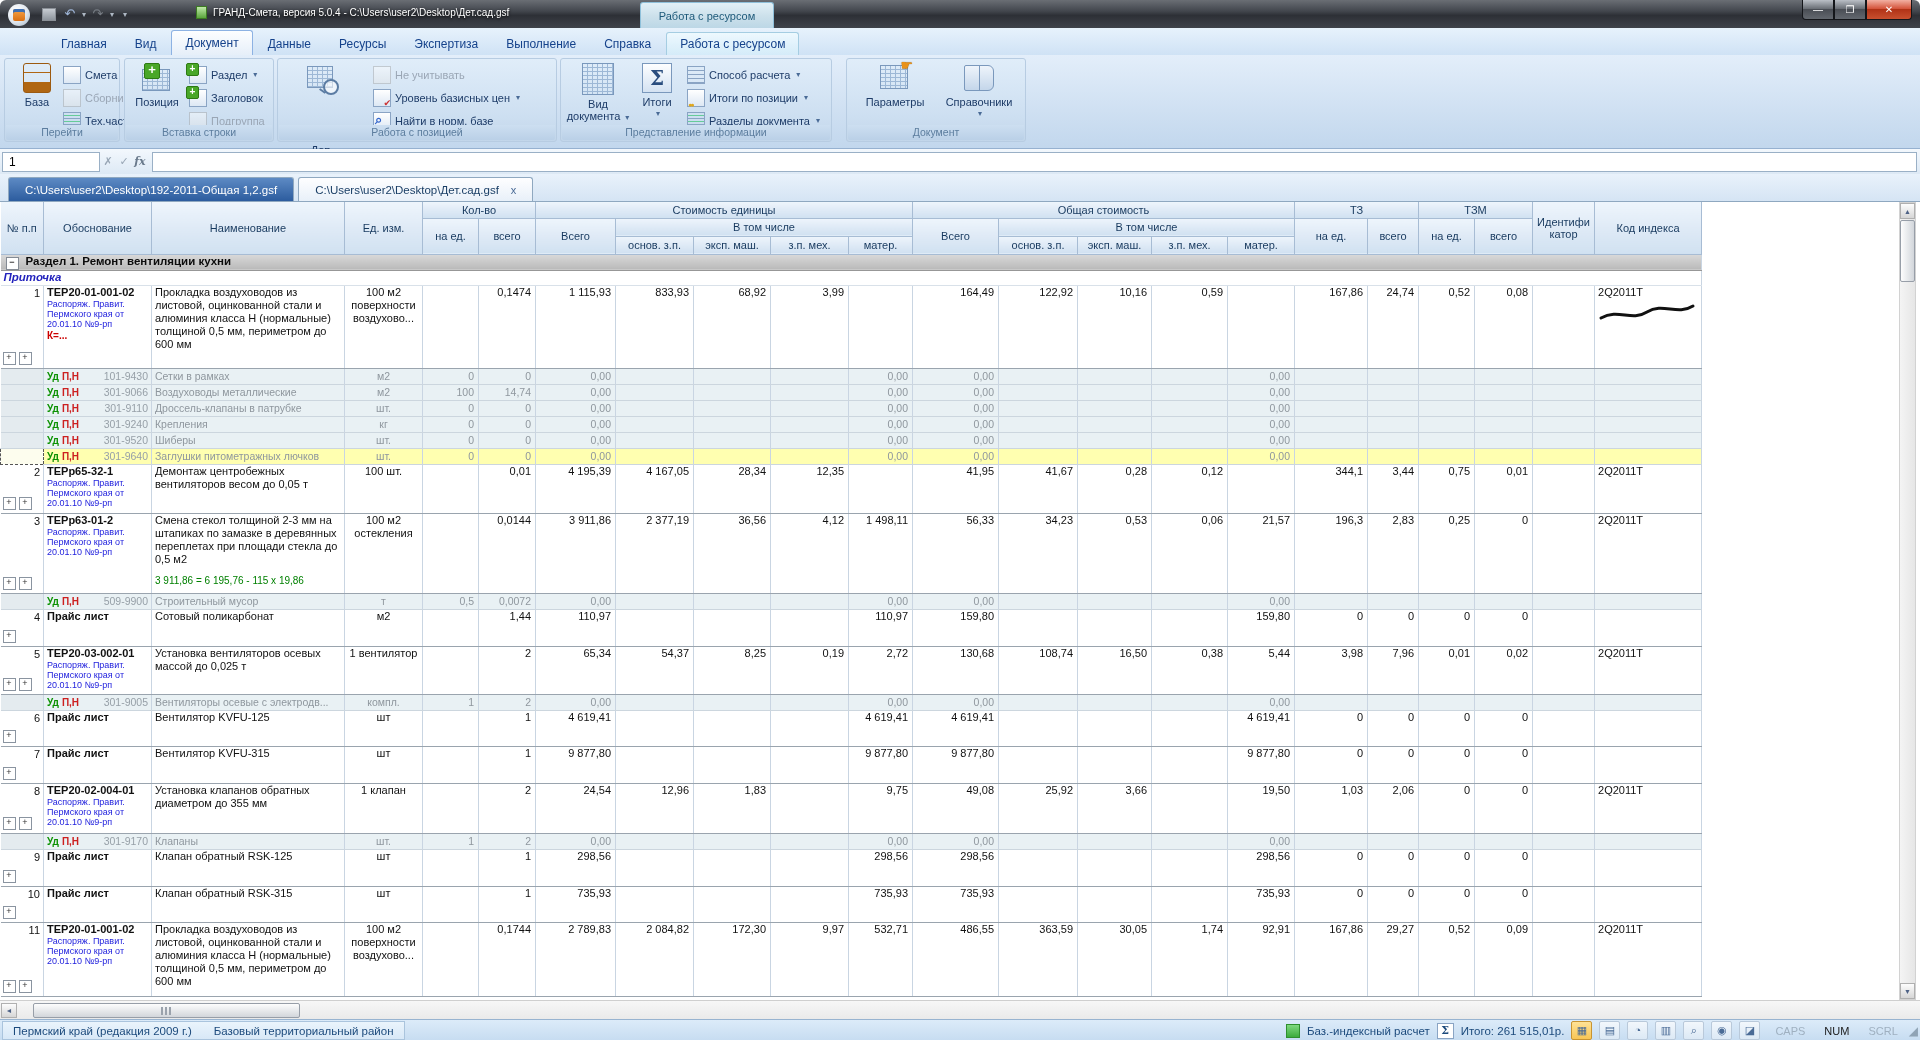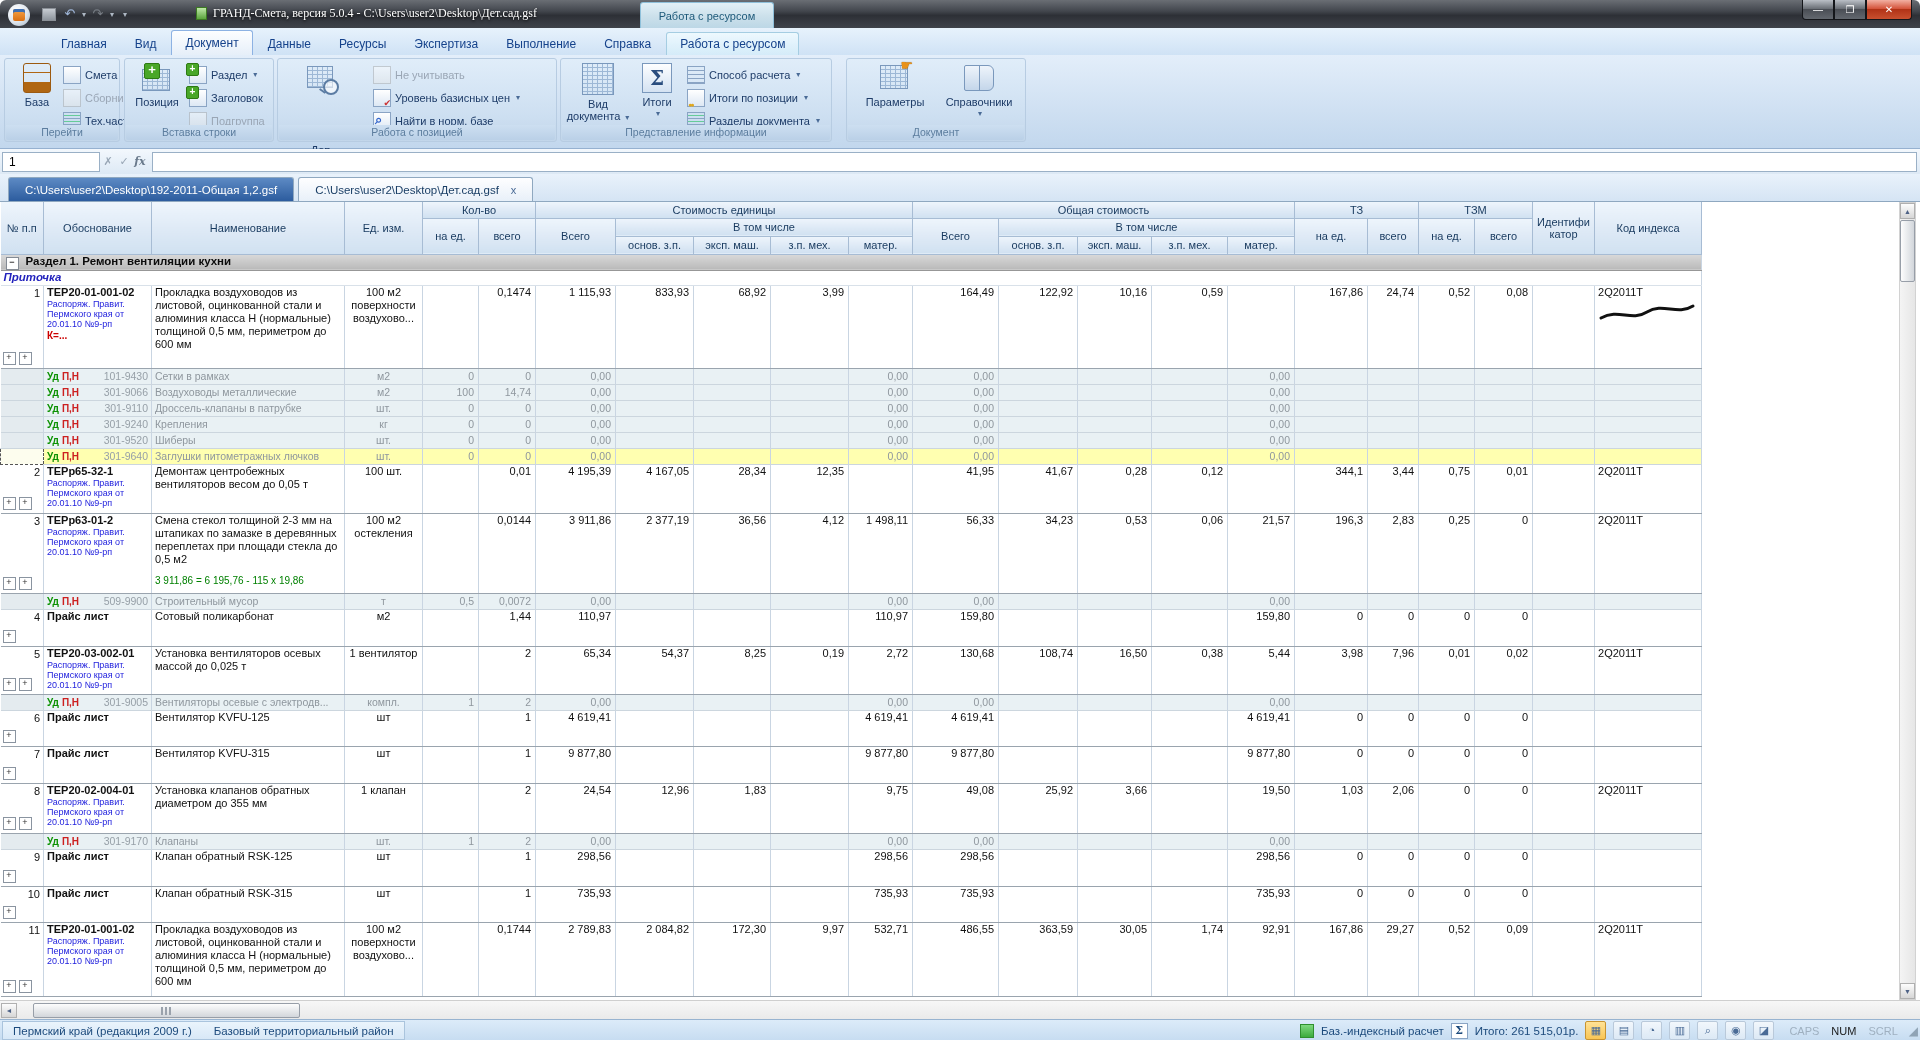--- a/index.html
+++ b/index.html
@@ -13,22 +13,22 @@
 .appicon{width:22px;height:22px;margin:2px 6px 0 8px;border-radius:50%;
   background:radial-gradient(circle at 35% 30%,#fff,#dfe6ee 55%,#9fb0c0);
   display:flex;align-items:center;justify-content:center;}
 .appicon .drawer{width:12px;height:12px;border-radius:2px;
   background:linear-gradient(#f7a64b,#d96f12);box-shadow:inset 0 3px 0 #3e6fb2;}
 .qat{display:flex;align-items:center;gap:3px;margin-left:4px;}
 .qbtn{font-size:13px;line-height:16px;width:18px;text-align:center;color:#9fb6d8;}
 .qbtn.dis{color:#777d84;}
 .qsave{width:12px;height:11px;border:1px solid #8b9097;background:linear-gradient(#c7ccd2,#8d949c);margin:0 2px;}
 .qdrop{font-size:8px;color:#aeb8c4;}
-.titletext{position:absolute;left:196px;top:6px;font-size:12px;color:#fff;
-  text-shadow:0 1px 3px #000;display:flex;align-items:center;gap:6px;font-family:Liberation Serif, serif;}
+.titletext{position:absolute;left:196px;top:6px;font-size:10px;color:#fff;
+  text-shadow:0 1px 3px #000;display:flex;align-items:center;gap:6px;}
 .docico{width:9px;height:11px;background:linear-gradient(#bfe8a8,#5aa53c);border:1px solid #3c7a22;}
 .ctxhead{position:absolute;left:640px;top:2px;width:132px;height:26px;
   background:linear-gradient(rgba(233,247,253,.95),rgba(200,230,246,.9));
   border:1px solid #8fc0da;border-bottom:none;border-radius:3px 3px 0 0;
   color:#1e5a7a;font-size:11px;display:flex;align-items:center;justify-content:center;}
 .winbtns{position:absolute;right:8px;top:0;display:flex;}
 .wbtn{width:30px;height:19px;border:1px solid #14161a;border-top:none;
   background:linear-gradient(#babfc6,#6b7077 45%,#4a4e55 50%,#63686f);
   color:#fff;font-size:10px;display:flex;align-items:center;justify-content:center;}
 .wbtn.min{border-radius:0 0 0 4px;}
@@ -168,21 +168,21 @@
   display:flex;align-items:center;font-size:11.5px;color:#1c4a7c;}
 .spanel{height:17px;display:flex;align-items:center;border:1px solid #aac4dd;
   background:linear-gradient(#eaf4fc,#d8e8f7);margin-left:2px;padding:0 10px;gap:22px;white-space:nowrap;}
 .sright{margin-left:auto;display:flex;align-items:center;gap:7px;padding-right:2px;}
 .greensq{width:12px;height:12px;background:linear-gradient(#7fd97f,#3cab3c);border:1px solid #2e8f2e;}
 .sigbtn{width:15px;height:14px;background:#fff;border:1px solid #8aa4c4;color:#1c4a7c;
   font-family:"DejaVu Serif",serif;font-weight:bold;font-size:11px;line-height:13px;text-align:center;}
 .sicon{width:19px;height:17px;border:1px solid #b9c9da;border-radius:2px;font-size:11px;
   line-height:16px;text-align:center;color:#4a6b96;background:linear-gradient(#f2f7fc,#dce9f5);}
 .sicon.hl{background:linear-gradient(#ffe296,#f8c555);border-color:#c89432;}
-.keys{display:flex;gap:12px;font-size:11px;margin-left:8px;}
+.keys{display:flex;gap:19px;font-size:11px;margin-left:8px;}
 .key{color:#9fb0c0;}
 .key.on{color:#1a1a1a;}
 .grip{color:#8fa3b5;font-size:12px;margin-left:4px;}
 </style>
 </head>
 <body>
 
 <div class="titlebar">
   <div class="appicon">
       <div class="drawer"></div>

